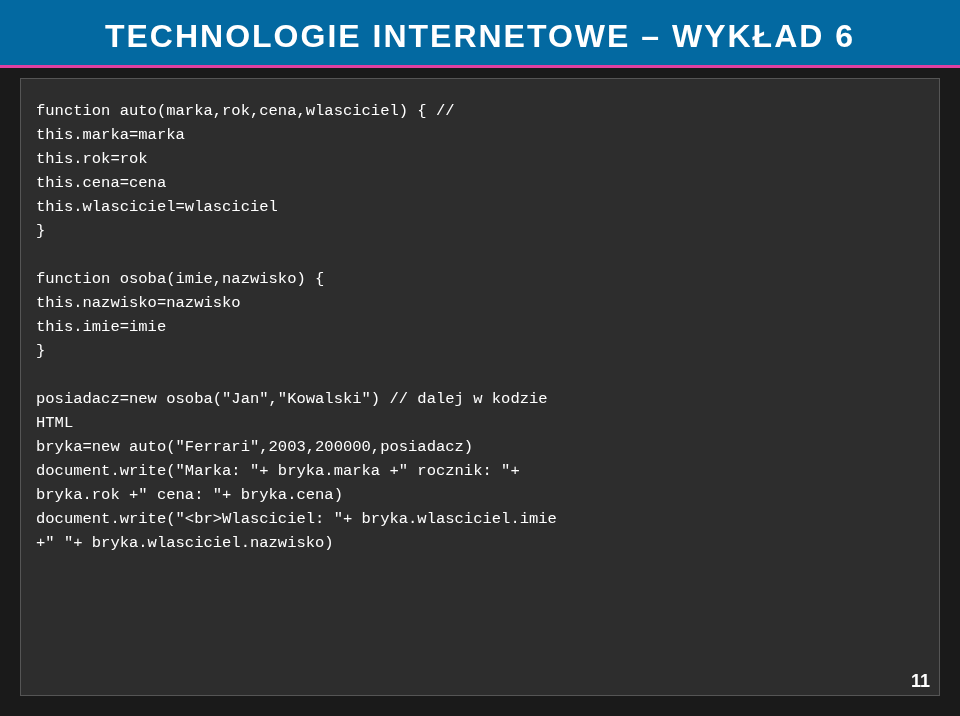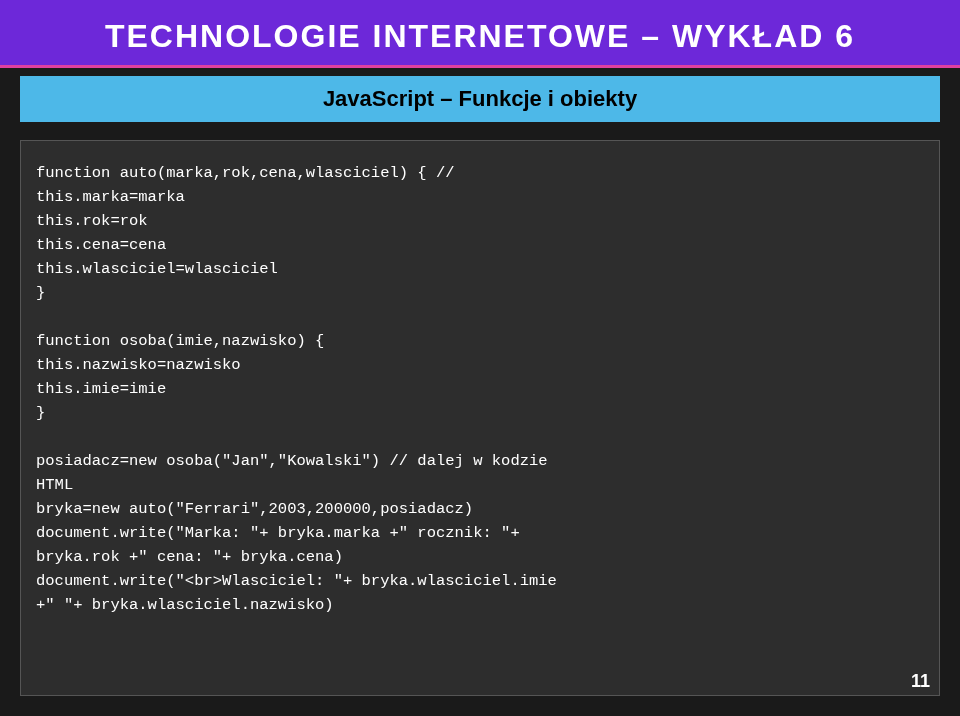--- a/index.html
+++ b/index.html
@@ -19,21 +19,21 @@
     .slide {
       width: 960px;
       height: 716px;
       background: #1a1a1a;
       display: flex;
       flex-direction: column;
       position: relative;
     }
 
     .header-title {
-      background: #6d28d9;
+      background: #0369a1;
       text-align: center;
       padding: 18px 20px 10px 20px;
       border-bottom: 3px solid #e040a0;
     }
 
     .header-title h1 {
       color: #ffffff;
       font-size: 32px;
       font-weight: bold;
       letter-spacing: 2px;
@@ -83,23 +83,20 @@
   </style>
 </head>
 <body>
 
 <div class="slide">
 
   <div class="header-title">
     <h1>TECHNOLOGIE  INTERNETOWE – WYKŁAD 6</h1>
   </div>
 
-  <div class="subtitle-bar">
-    <h2>JavaScript – Funkcje i obiekty</h2>
-  </div>
 
   <div class="content-area">
     <div class="code-block" id="code-output">function auto(marka,rok,cena,wlasciciel) { //
 this.marka=marka
 this.rok=rok
 this.cena=cena
 this.wlasciciel=wlasciciel
 }
 
 function osoba(imie,nazwisko) {

